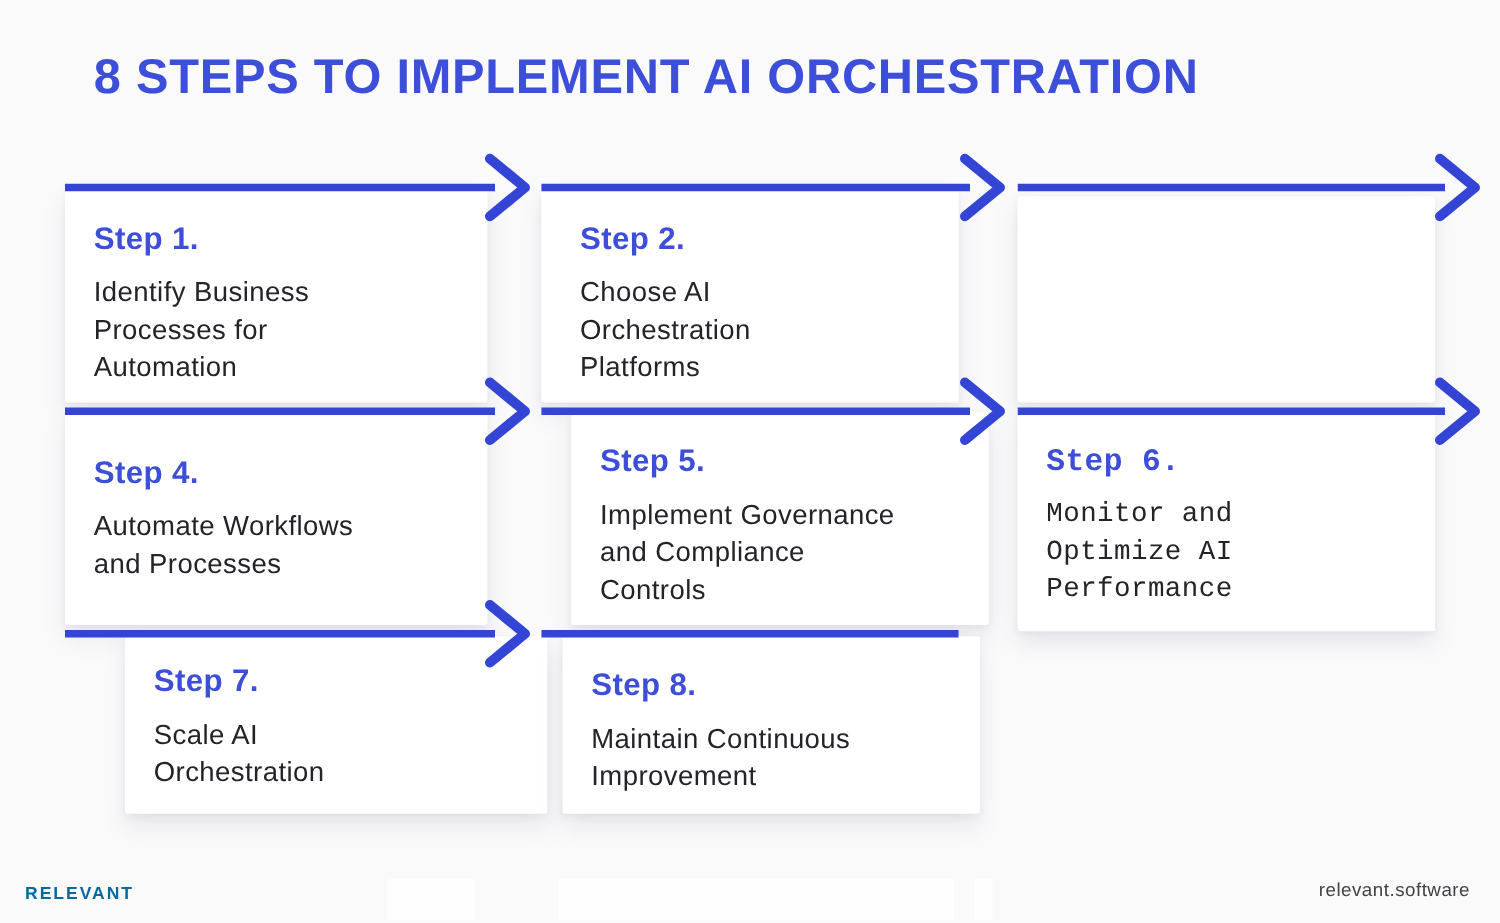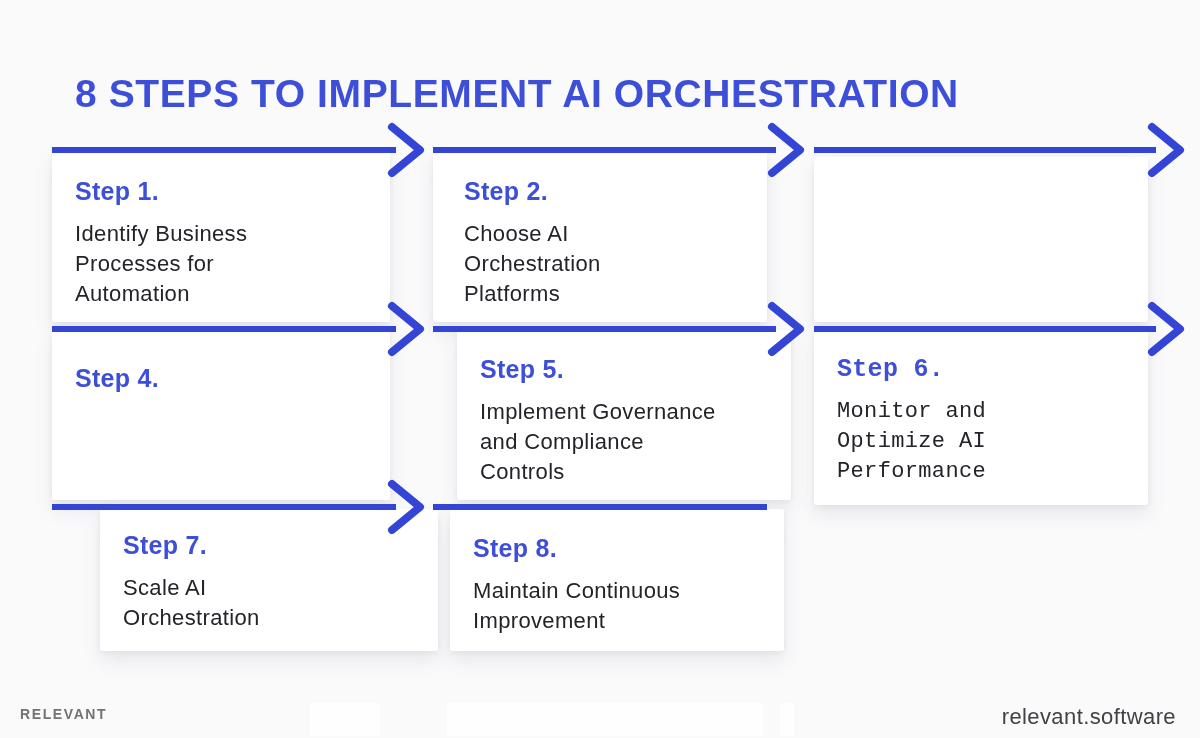--- a/index.html
+++ b/index.html
@@ -10,21 +10,20 @@
     position:relative;overflow:hidden;
     -webkit-font-smoothing:antialiased;
   }
   .canvas{position:absolute;inset:0;width:1200px;height:738px;}
 
   .title{
     position:absolute;left:75px;top:40px;
     font-size:39px;font-weight:700;letter-spacing:0.6px;
     color:var(--accent,#3D4FD9);
     white-space:nowrap;
-    margin-top:32px;
   }
 
   .card{
     position:absolute;
     background:#FFFFFF;
     border-radius:2px;
     box-shadow:0 10px 18px rgba(140,140,160,0.16), 0 2px 5px rgba(140,140,160,0.10);
     padding:25px 20px 0 23px;
     box-sizing:border-box;
     z-index:1;
@@ -60,25 +59,25 @@
   .a-col3{left:814px;width:374px;}
   .a-bar8{left:433px;width:334px;}
 
   .wm{position:absolute;background:#FEFEFE;z-index:0;}
   .wm1{left:310px;top:703px;width:70px;height:33px;}
   .wm2{left:447px;top:703px;width:316px;height:33px;}
   .wm3{left:780px;top:703px;width:14px;height:33px;}
 
   .footer-brand{
     position:absolute;left:20px;top:706px;
-    font-size:14px;font-weight:700;letter-spacing:1.6px;color:#737373;
+    font-size:14px;font-weight:700;letter-spacing:1.6px;color:#0369a1;
   }
   .footer-site{
     position:absolute;right:24px;top:704px;
-    font-size:22px;font-weight:400;letter-spacing:0.4px;color:#414147;
+    font-size:15px;font-weight:400;letter-spacing:0.4px;color:#414147;
   }
 </style>
 </head>
 <body style="--accent: #3D4FD9; --arrow: #3445D6; background: rgb(250, 250, 251);">
 
 <div class="canvas">
 
   <div class="title">8 STEPS TO IMPLEMENT AI ORCHESTRATION</div>
 
   <div class="wm wm1"></div>
@@ -128,20 +127,22 @@
   <div class="card c2">
     <p class="step-label">Step 2.</p>
     <p class="step-desc">Choose AI
 Orchestration
 Platforms</p>
   </div>
   <div class="card c3">
   </div>
   <div class="card c4">
     <p class="step-label">Step 4.</p>
+    <p class="step-desc">Automate Workflows
+and Processes</p>
   </div>
   <div class="card c5">
     <p class="step-label">Step 5.</p>
     <p class="step-desc">Implement Governance
 and Compliance
 Controls</p>
   </div>
   <div class="card c6">
     <p class="step-label">Step 6.</p>
     <p class="step-desc">Monitor and

